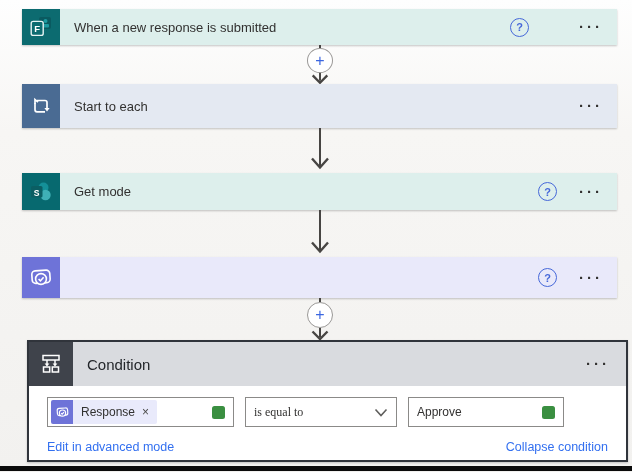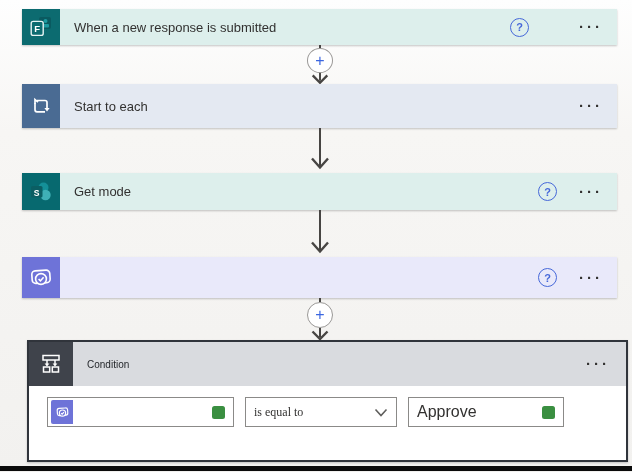--- a/index.html
+++ b/index.html
@@ -27,40 +27,40 @@
     color:#3b66e0;font-size:16px;display:flex;align-items:center;justify-content:center;line-height:1;
   }
   .stub{width:1.6px;background:#474543;}
   
   .condition-card{
     position:absolute;left:27px;top:340px;width:597px;height:118px;
     background:#fff;border:2px solid #30343b;box-shadow:0 1px 2px rgba(0,0,0,.2);
   }
   .cond-header{display:flex;height:44px;background:#d9dbdf;align-items:center;}
   .cond-tile{flex:0 0 44px;height:44px;background:#3f434b;display:flex;align-items:center;justify-content:center;}
-  .cond-title{font-size:10px;color:#24272b;margin-left:14px;}
+  .cond-title{font-size:15px;color:#24272b;margin-left:14px;}
   .cond-body{padding:11px 18px 0 18px;}
   .cond-row{display:flex;gap:11px;}
   .cond-input{
     height:30px;border:1px solid #8b8a88;background:#fff;display:flex;align-items:center;
     box-sizing:border-box;padding:0 8px;
   }
   .op1{width:187px;padding:0 8px 0 3px;}
   .op{width:152px;font-family:Liberation Serif, serif;}
   .op2{width:156px;}
   .chip{display:flex;align-items:center;height:24px;}
   .chip-tile{width:22px;height:24px;background:#6e73d8;display:flex;align-items:center;justify-content:center;border-radius:2px 0 0 2px;}
   .chip-label{
     height:24px;background:#e9eafb;display:flex;align-items:center;padding:0 8px;
     font-size:12px;color:#323130;border-radius:0 2px 2px 0;
   }
   .chip-x{margin-left:7px;color:#4a4a48;font-size:12px;cursor:pointer;}
   .green-sq{width:13px;height:13px;border-radius:2.5px;background:#3a8f41;margin-left:auto;flex:0 0 auto;}
   .dd-text{font-size:12px;color:#323130;}
-  .val-text{font-size:16px;color:#323130;}
+  .val-text{font-size:12px;color:#323130;}
   .cond-links{display:flex;margin-top:13px;font-size:12.5px;}
   .cond-links a{color:#3370f0;text-decoration:none;}
   
   .bottom-edge{position:absolute;left:0;top:466px;width:632px;height:5px;background:#0b0b0b;}
   svg{display:block;}
 </style>
 </head>
 <body>
 
 <div class="canvas">
@@ -181,34 +181,43 @@
 
         <div class="cond-input op1">
           <div class="chip">
             <span class="chip-tile">
               <svg width="15" height="15" viewBox="0 0 26 26">
                 <rect x="4" y="5.5" width="18" height="12.5" rx="3.5" fill="none" stroke="#fff" stroke-width="2" transform="rotate(-4 13 12)"></rect>
                 <circle cx="13" cy="14" r="5.4" fill="#6e73d8" stroke="#fff" stroke-width="2"></circle>
                 <path d="M10.6 14 L12.4 15.9 L15.6 12.2" fill="none" stroke="#fff" stroke-width="2"></path>
               </svg>
             </span>
+            <span class="chip-label">
+              <span>Response</span>
+              <span class="chip-x">×</span>
+            </span>
           </div>
           <span class="green-sq"></span>
         </div>
 
         <div class="cond-input op">
           <span class="dd-text">is equal to</span>
           <span class="spacer"></span>
           <svg width="14" height="9" viewBox="0 0 14 9">
             <path d="M1.5 1.5 L7 7.5 L12.5 1.5" fill="none" stroke="#5f5e5c" stroke-width="1.6"></path>
           </svg>
         </div>
 
         <div class="cond-input op2">
           <span class="val-text">Approve</span>
           <span class="green-sq"></span>
         </div>
       </div>
+      <div class="cond-links">
+        <a href="#">Edit in advanced mode</a>
+        <span class="spacer"></span>
+        <a href="#">Collapse condition</a>
+      </div>
     </div>
   </div>
 
   <div class="bottom-edge"></div>
 </div>
 
 </body></html>

